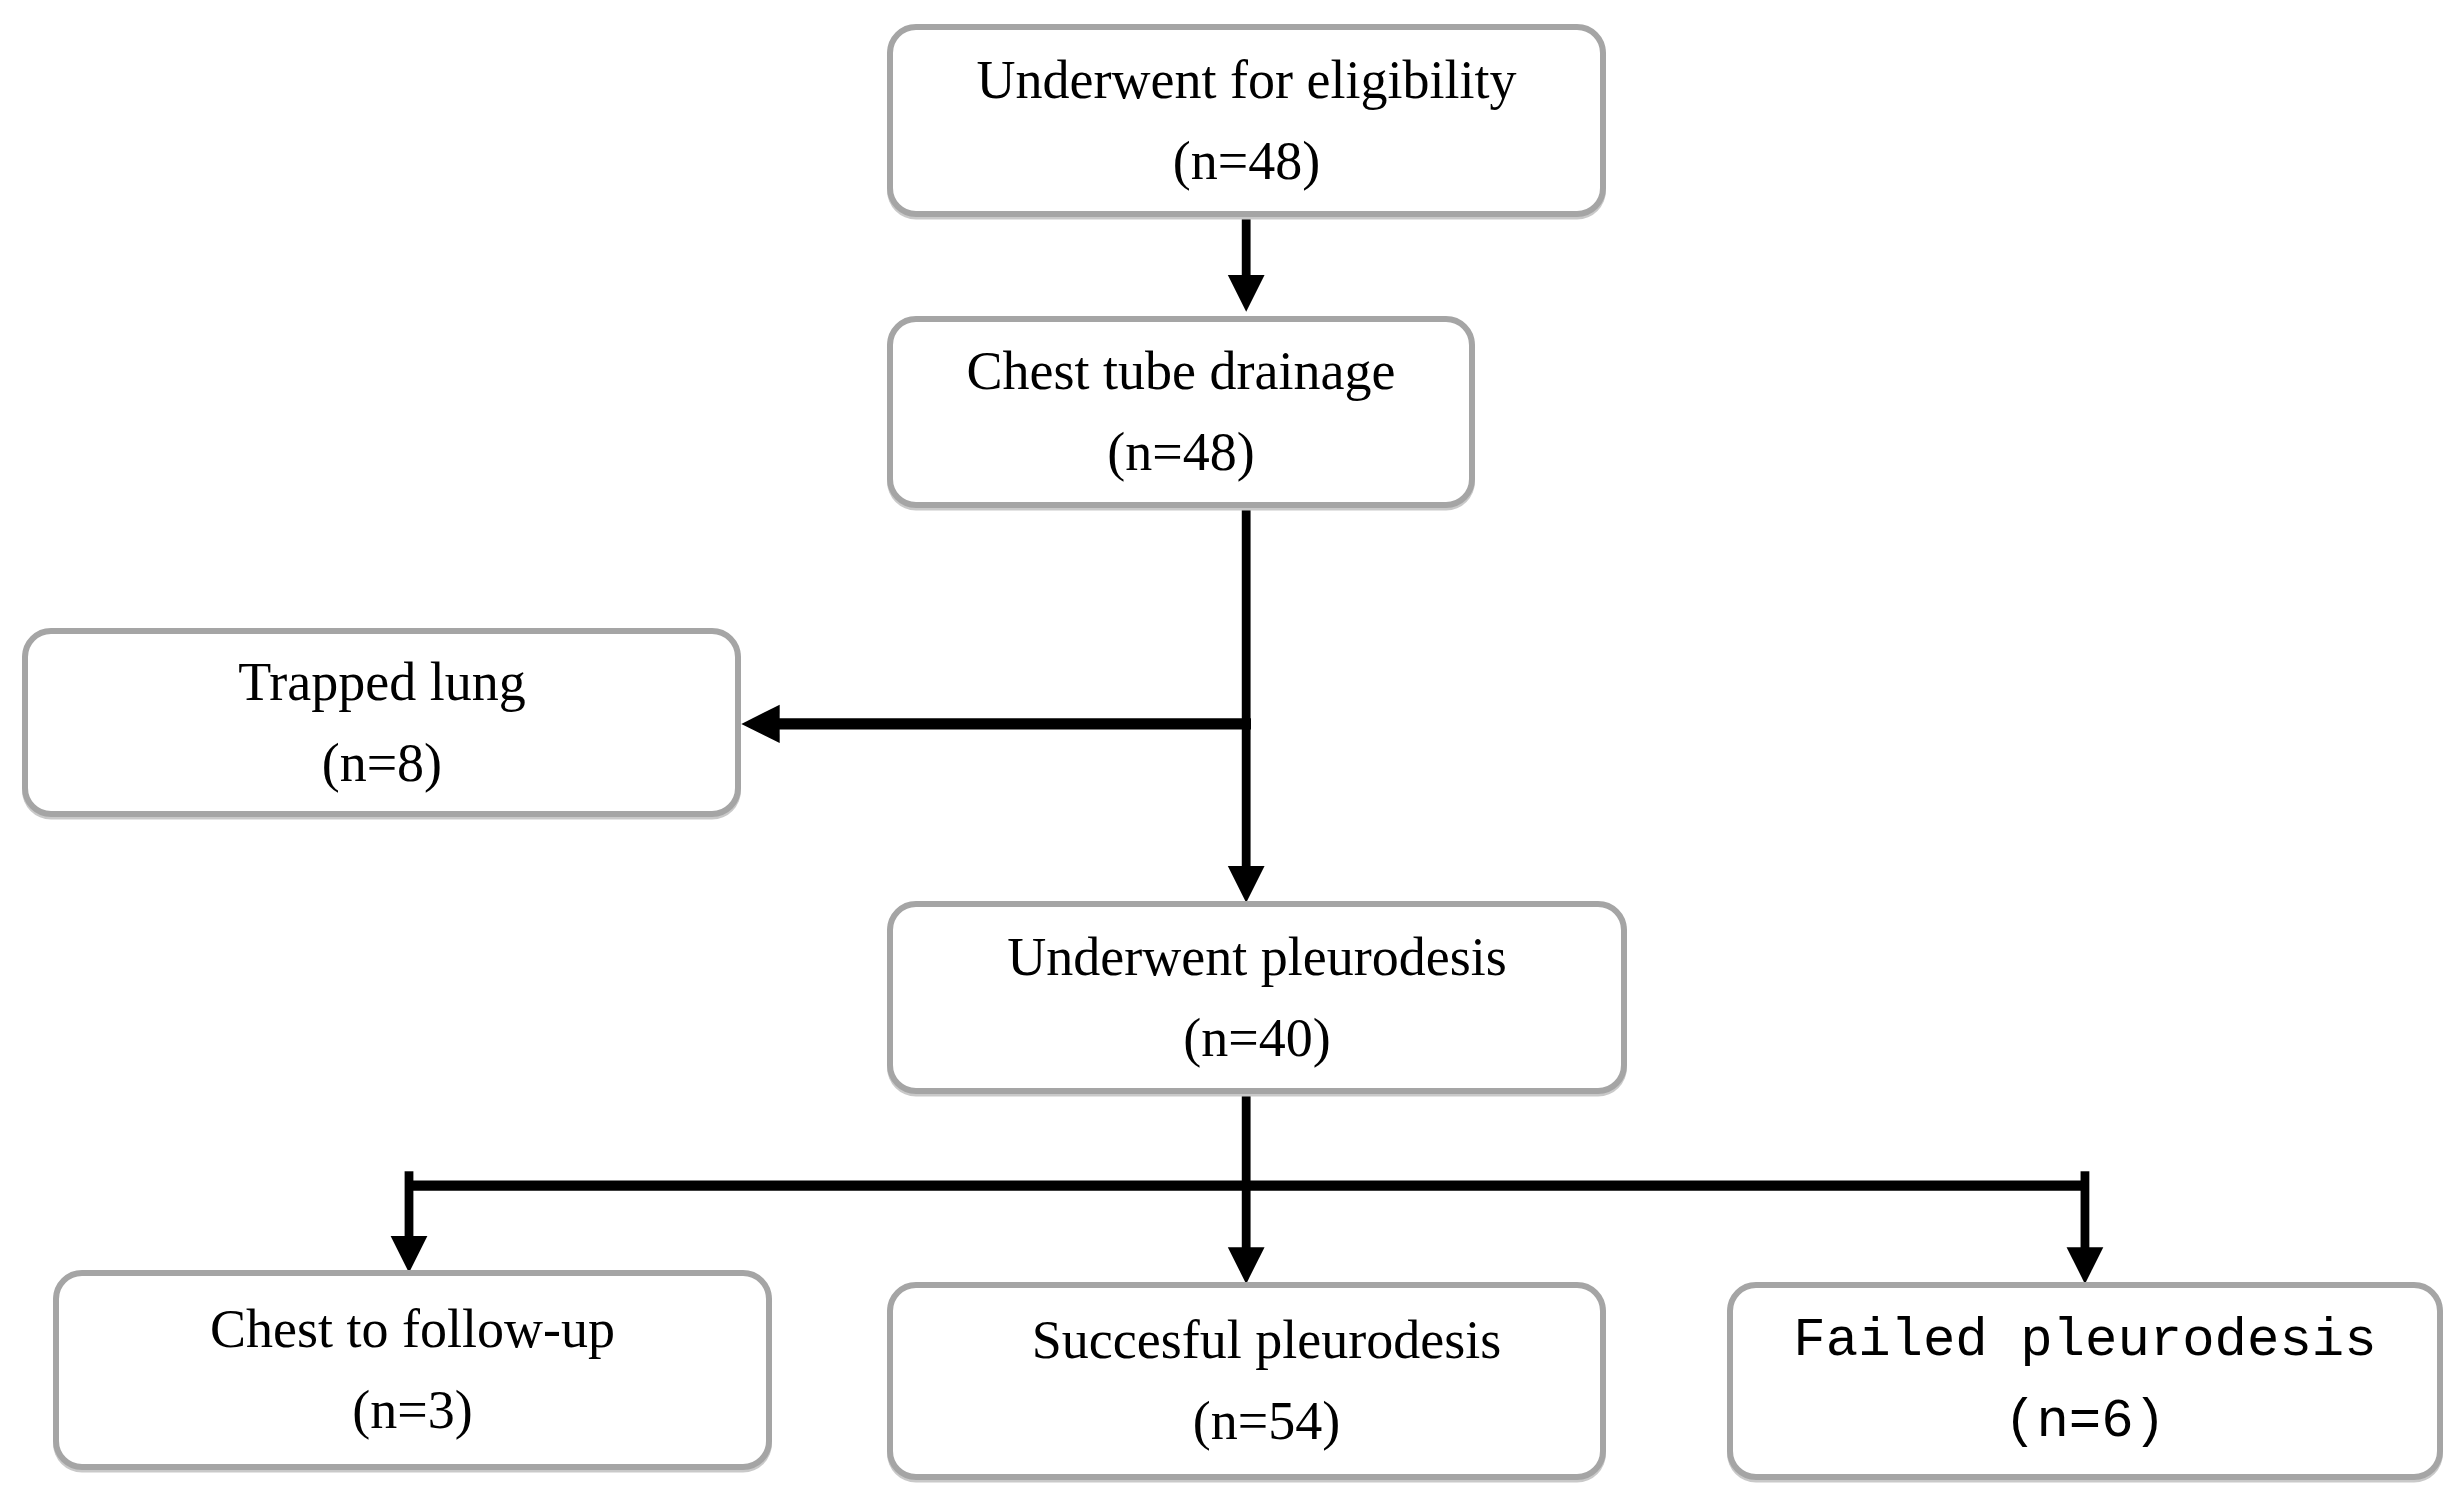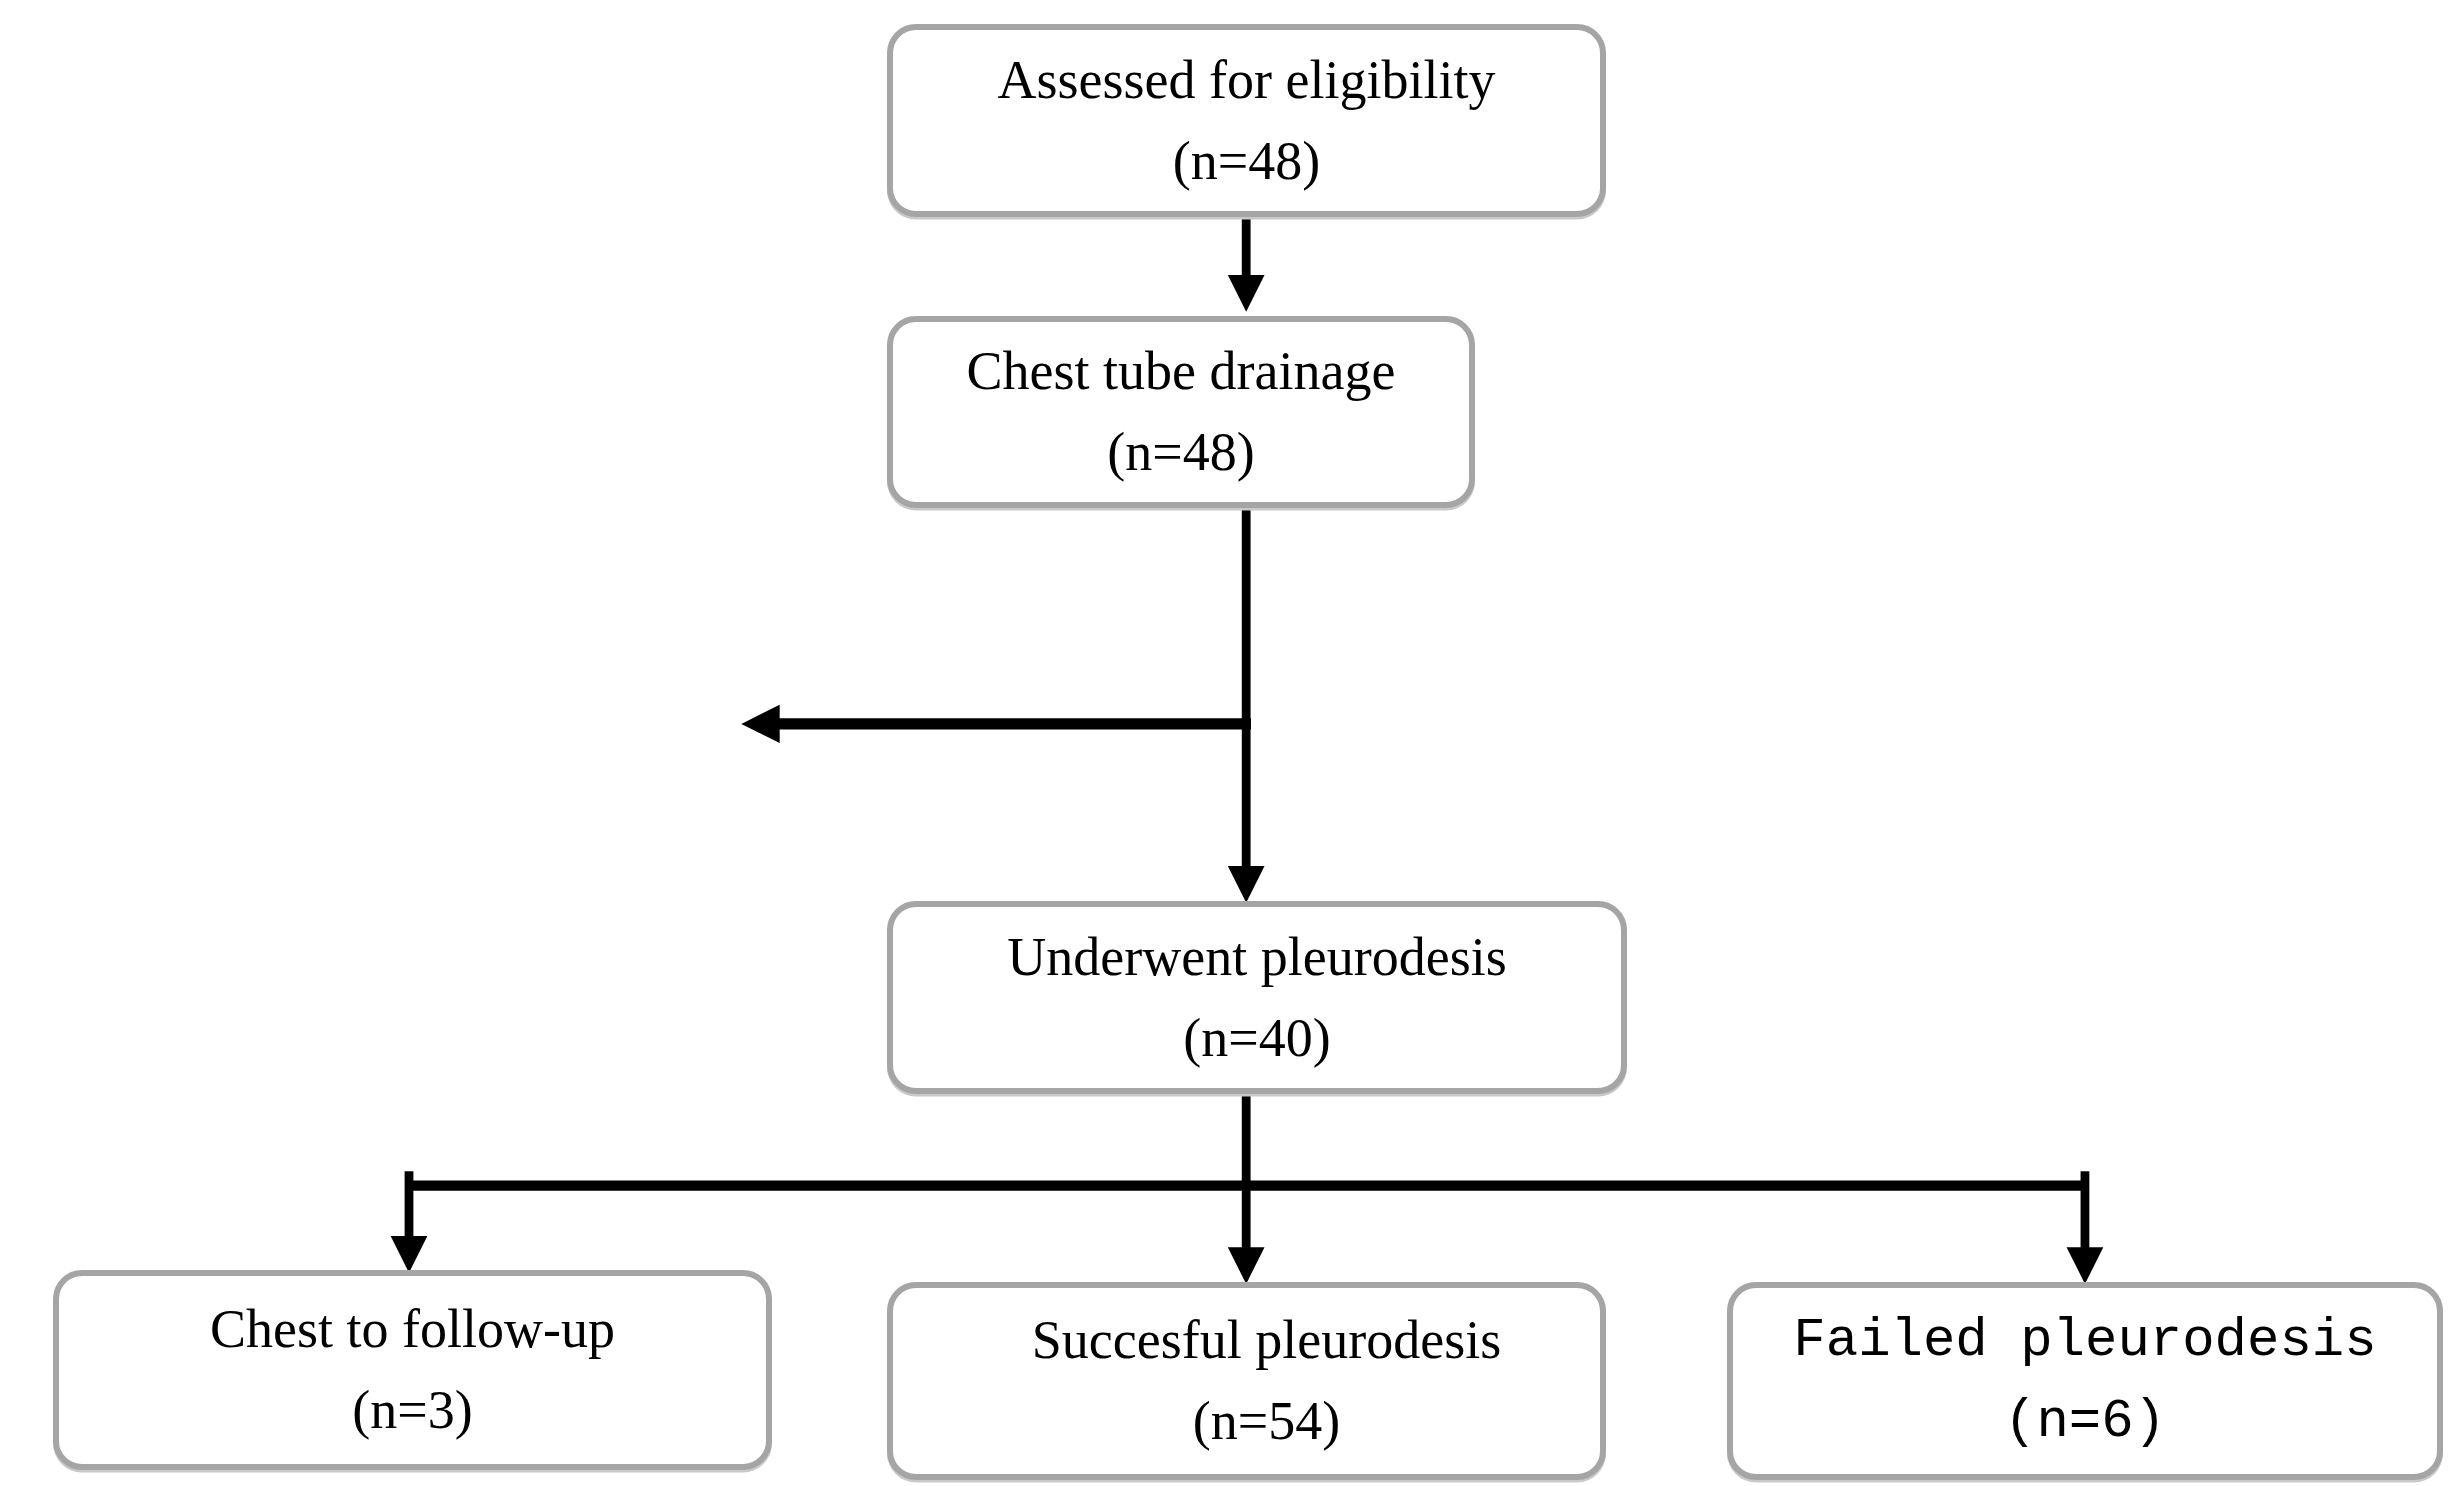--- a/index.html
+++ b/index.html
@@ -91,29 +91,33 @@
       <polygon points="512,1593 489,1547 535,1547"></polygon>
     </g>
 
     <g>
       <line x1="2610" y1="1466" x2="2610" y2="1563" stroke-width="11"></line>
       <polygon points="2610,1607 2587,1561 2633,1561"></polygon>
     </g>
   </svg>
 
   <div class="node" id="node-assessed">
-    <span class="node-line">Assessed for eligibility</span>
+    <span class="node-line">Underwent for eligibility</span>
     <span class="node-line">(n=48)</span>
   </div>
 
   <div class="node" id="node-chest-tube">
     <span class="node-line">Chest tube drainage</span>
     <span class="node-line">(n=48)</span>
   </div>
 
+  <div class="node" id="node-trapped">
+    <span class="node-line">Trapped lung</span>
+    <span class="node-line">(n=8)</span>
+  </div>
 
   <div class="node" id="node-underwent">
     <span class="node-line">Underwent pleurodesis</span>
     <span class="node-line">(n=40)</span>
   </div>
 
   <div class="node" id="node-lost">
     <span class="node-line">Chest to follow-up</span>
     <span class="node-line">(n=3)</span>
   </div>

